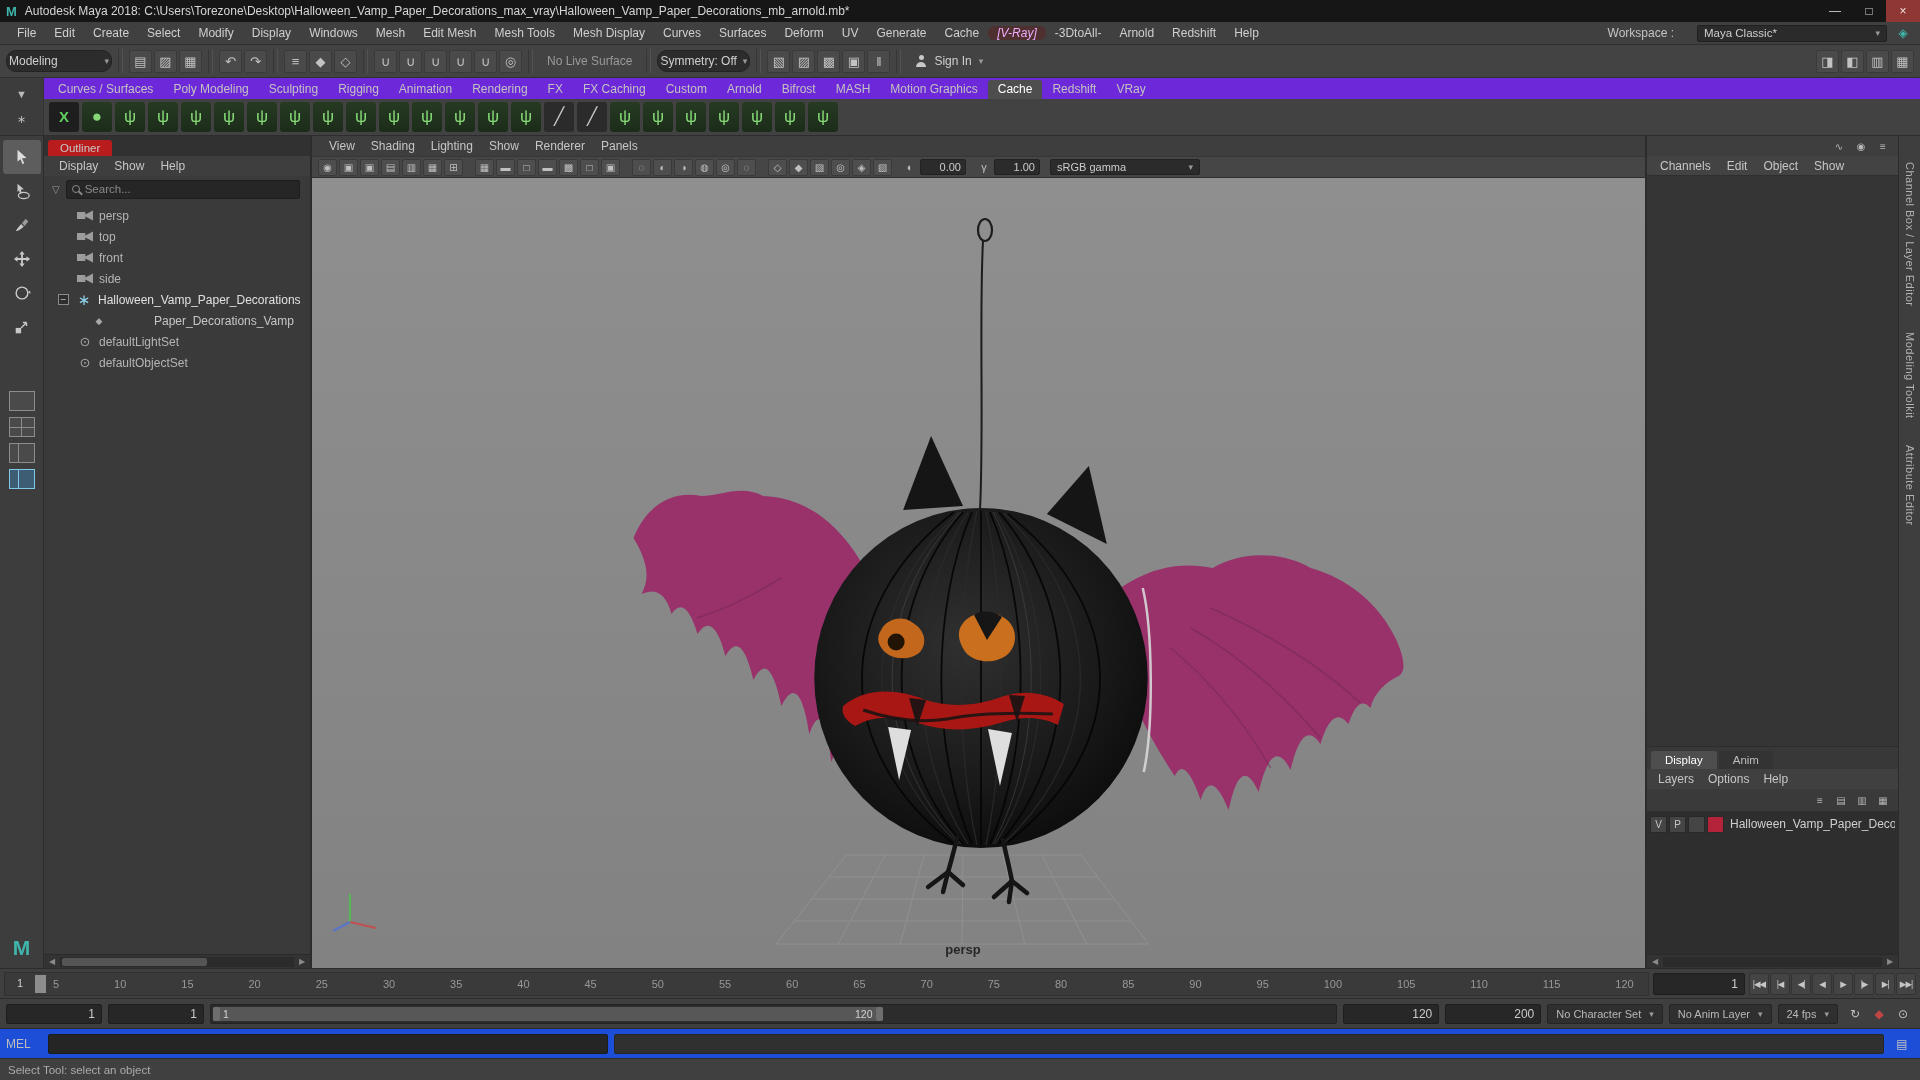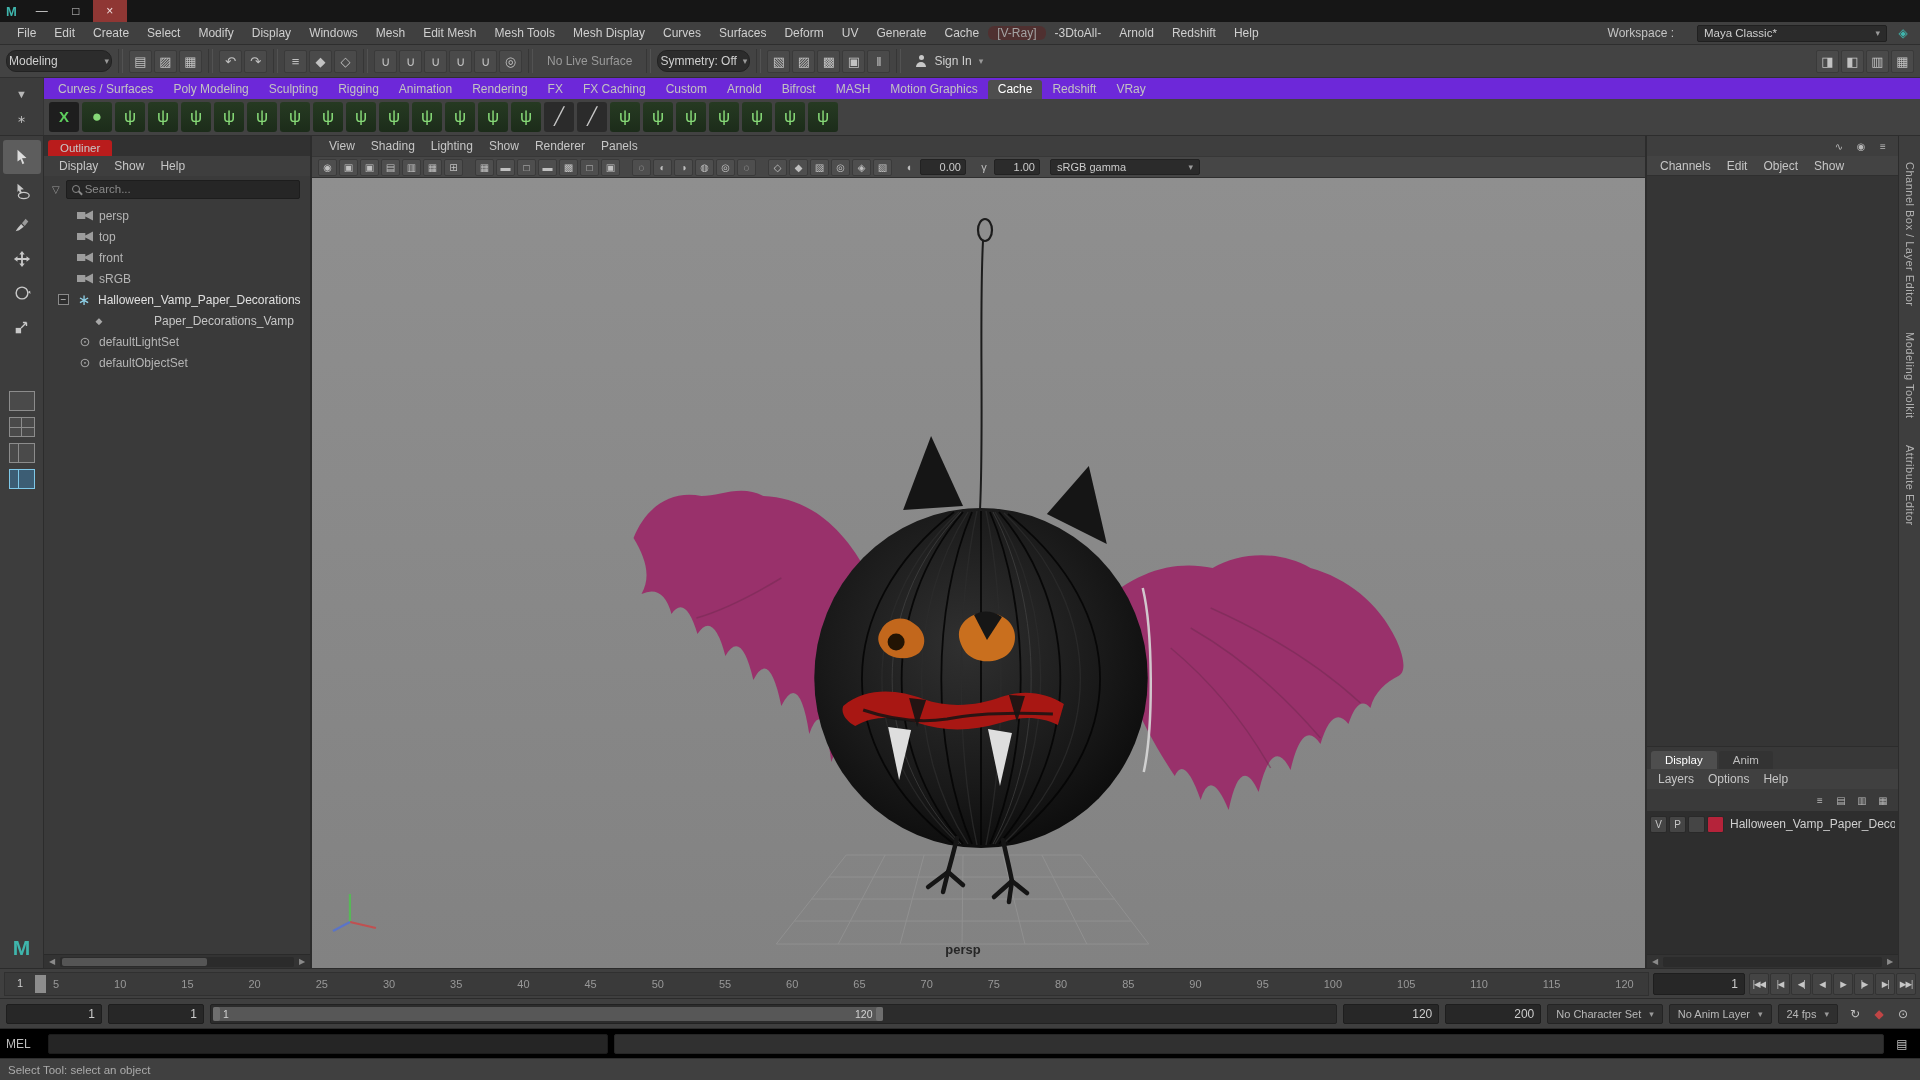--- a/index.html
+++ b/index.html
@@ -12,21 +12,21 @@
   .maya-badge{color:#3fb5ac;font-weight:bold;font-size:13px;margin-right:8px;}
   .title-text{font-size:12px;color:#d6d6d6;white-space:nowrap;overflow:hidden;flex:1;}
   .win-controls{display:flex;height:100%;}
   .winbtn{width:34px;display:flex;align-items:center;justify-content:center;font-size:12px;color:#cfcfcf;}
   .winbtn.close{background:#8f3734;color:#f0dede;}
 
   
   .menubar{height:23px;background:#404040;border-bottom:1px solid #2e2e2e;display:flex;align-items:center;padding:0 8px;flex:0 0 auto;gap:17px;}
   .menu-items{display:flex;align-items:center;height:100%;}
   .menu-item{font-size:12px;color:#cfcfcf;padding:0 9px;white-space:nowrap;}
-  .menu-item.vray{color:#a3a3a3;background:rgba(110,20,20,.35);border-radius:6px;}
+  .menu-item.vray{color:#f0abfc;background:rgba(110,20,20,.35);border-radius:6px;font-style:italic;}
   .menubar-right{margin-left:auto;display:flex;align-items:center;gap:7px;}
   .ws-label{font-size:12px;color:#c4c4c4;}
   .ws-dd{width:190px;height:17px;background:#2b2b2b;border:1px solid #202020;border-radius:2px;display:flex;align-items:center;padding:0 6px;font-size:11.5px;color:#cfcfcf;margin-left:16px;}
   .ws-dd .dd-arrow{margin-left:auto;}
   .dd-arrow{font-size:9px;color:#9a9a9a;}
   .ws-icon{color:#3fb5ac;font-size:12px;width:18px;text-align:center;}
 
   
   .statusline{height:33px;background:#434343;border-bottom:1px solid #303030;display:flex;align-items:center;padding:0 6px;gap:2px;flex:0 0 auto;}
   .dropdown{height:22px;background:#2c2c2c;border:1px solid #222;border-radius:10px;display:flex;align-items:center;gap:6px;padding:0 2px;font-size:12px;color:#cfcfcf;white-space:nowrap;}
@@ -149,35 +149,36 @@
   .rs-field{width:96px;height:20px;background:#272727;border:1px solid #1e1e1e;color:#ccc;font-size:12px;text-align:right;padding:0 6px;border-radius:2px;font-family:inherit;flex:0 0 auto;}
   .rs-groove{flex:1;height:20px;background:#2c2c2c;border:1px solid #222;border-radius:2px;position:relative;min-width:120px;}
   .rs-bar{position:absolute;left:2px;top:2px;bottom:2px;width:59.5%;background:#575757;border-radius:2px;display:flex;align-items:center;justify-content:space-between;padding:0 10px;font-size:10.5px;color:#d2d2d2;}
   .rs-bar::before,.rs-bar::after{content:"";position:absolute;top:0;bottom:0;width:7px;background:#6e6e6e;border-radius:2px;}
   .rs-bar::before{left:0;} .rs-bar::after{right:0;}
   .rs-dd{height:20px;background:#2f2f2f;border:1px solid #242424;border-radius:2px;display:flex;align-items:center;gap:8px;padding:0 8px;font-size:11px;color:#b8b8b8;white-space:nowrap;flex:0 0 auto;}
   .rs-icon{width:22px;height:20px;display:flex;align-items:center;justify-content:center;color:#c2c2c2;font-size:12px;flex:0 0 auto;}
   .rs-icon.red{color:#c04545;}
 
   
-  .commandline{height:30px;background:#000000;border-top:1px solid #2b2b2b;display:flex;align-items:center;padding:0 6px;gap:6px;flex:0 0 auto;}
+  .commandline{height:30px;background:#1d4ed8;border-top:1px solid #2b2b2b;display:flex;align-items:center;padding:0 6px;gap:6px;flex:0 0 auto;}
   .cmd-label{font-size:12px;color:#bdbdbd;width:36px;flex:0 0 auto;}
   .cmd-input{width:560px;height:20px;background:#252525;border:1px solid #1c1c1c;border-radius:2px;color:#ccc;font-family:"Liberation Mono","DejaVu Sans Mono",monospace;font-size:11px;padding:0 5px;flex:0 0 auto;}
   .cmd-result{flex:1;height:20px;background:#303030;border:1px solid #262626;border-radius:2px;}
   .cmd-icon{width:24px;height:20px;display:flex;align-items:center;justify-content:center;color:#c0c0c0;font-size:12px;}
   .helpline{height:22px;background:#404040;border-top:1px solid #2e2e2e;display:flex;align-items:center;padding:0 8px;flex:0 0 auto;}
   .help-text{font-size:11.5px;color:#ababab;}
 </style>
 </head>
 <body>
 
 <div class="app">
 
   <div class="titlebar">
     <span class="maya-badge">M</span>
+    <span class="title-text">Autodesk Maya 2018: C:\Users\Torezone\Desktop\Halloween_Vamp_Paper_Decorations_max_vray\Halloween_Vamp_Paper_Decorations_mb_arnold.mb*</span>
     <div class="win-controls">
 
     <span class="winbtn">—</span>
         <span class="winbtn">□</span>
         <span class="winbtn close">×</span>
       </div>
   </div>
 
   <div class="menubar">
     <div class="menu-items">
@@ -420,21 +421,21 @@
 
           <div class="ol-row cam">
 
             <span class="ol-icon"></span>
             <span class="ol-label">front</span>
           </div>
 
           <div class="ol-row cam">
 
             <span class="ol-icon"></span>
-            <span class="ol-label">sRGB</span>
+            <span class="ol-label">side</span>
           </div>
 
           <div class="ol-row xform">
             <span class="ol-expander"></span>
             <span class="ol-icon"></span>
             <span class="ol-label">Halloween_Vamp_Paper_Decorations</span>
           </div>
 
           <div class="ol-row childitem">
 

